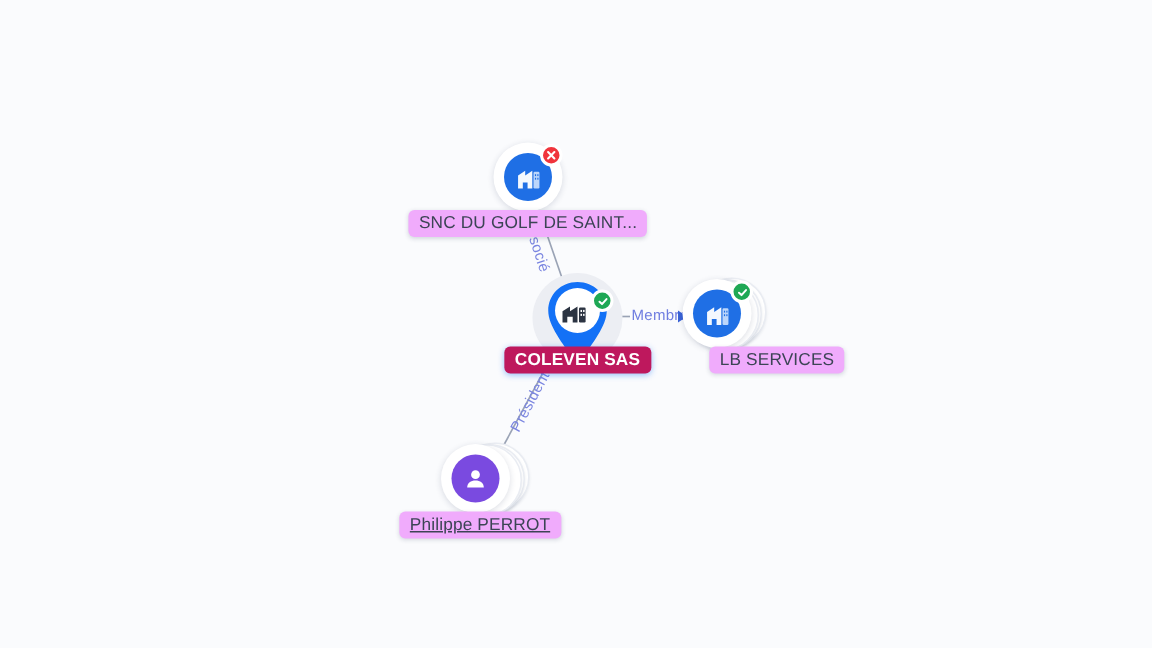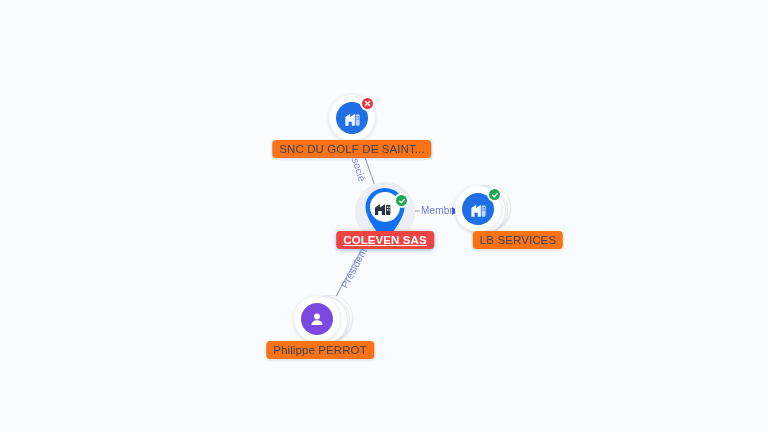--- a/index.html
+++ b/index.html
@@ -96,34 +96,33 @@
   }
   .badge-ok  { background: #1fa855; }
   .badge-err { background: #f0343c; }
   .badge svg { display:block; }
 
   
   .node-label {
     position: absolute;
     transform: translateX(-50%);
     white-space: nowrap;
-    background: #f97316;
+    background: #f0abfc;
     color: #3c4455;
     font-size: 11.5px;
     letter-spacing: .1px;
     padding: 3px 7px;
     border-radius: 4px;
     box-shadow: 0 1px 3px rgba(30,45,80,.17);
   }
   .node-label.selected {
-    background: #ef4444;
+    background: #be185d;
     color: #ffffff;
     font-weight: bold;
     box-shadow: 0 1px 4px rgba(19,113,246,.45);
-    text-decoration: underline;
   }
 
   
   .edge-label {
     position: absolute;
     white-space: nowrap;
     font-size: 10px;
     color: #7a85e0;
     letter-spacing: .2px;
     transform-origin: 50% 50%;
@@ -233,16 +232,16 @@
     <div class="node-stack" style="width:45px;height:45px;left:-17px;top:-23px;"></div>
     <div class="node-stack" style="width:46px;height:46px;left:-20px;top:-23px;"></div>
     <div class="node-disc" style="left:-26px;">
       <div class="icon-circle" style="background:#7a4ae0;">
         <svg width="18" height="18" viewBox="0 0 24 24" fill="#ffffff">
           <circle cx="12" cy="8.6" r="3.9"></circle>
           <path d="M4.6 20c0-4.1 3.3-6.3 7.4-6.3s7.4 2.2 7.4 6.3z"></path>
         </svg>
       </div>
     </div>
-    <div class="node-label" style="left:0px; top:22px;">Philippe PERROT</div>
+    <div class="node-label" style="left:0px; top:22px;text-decoration:underline;">Philippe PERROT</div>
   </div>
 
 </div>
 
 </body></html>

